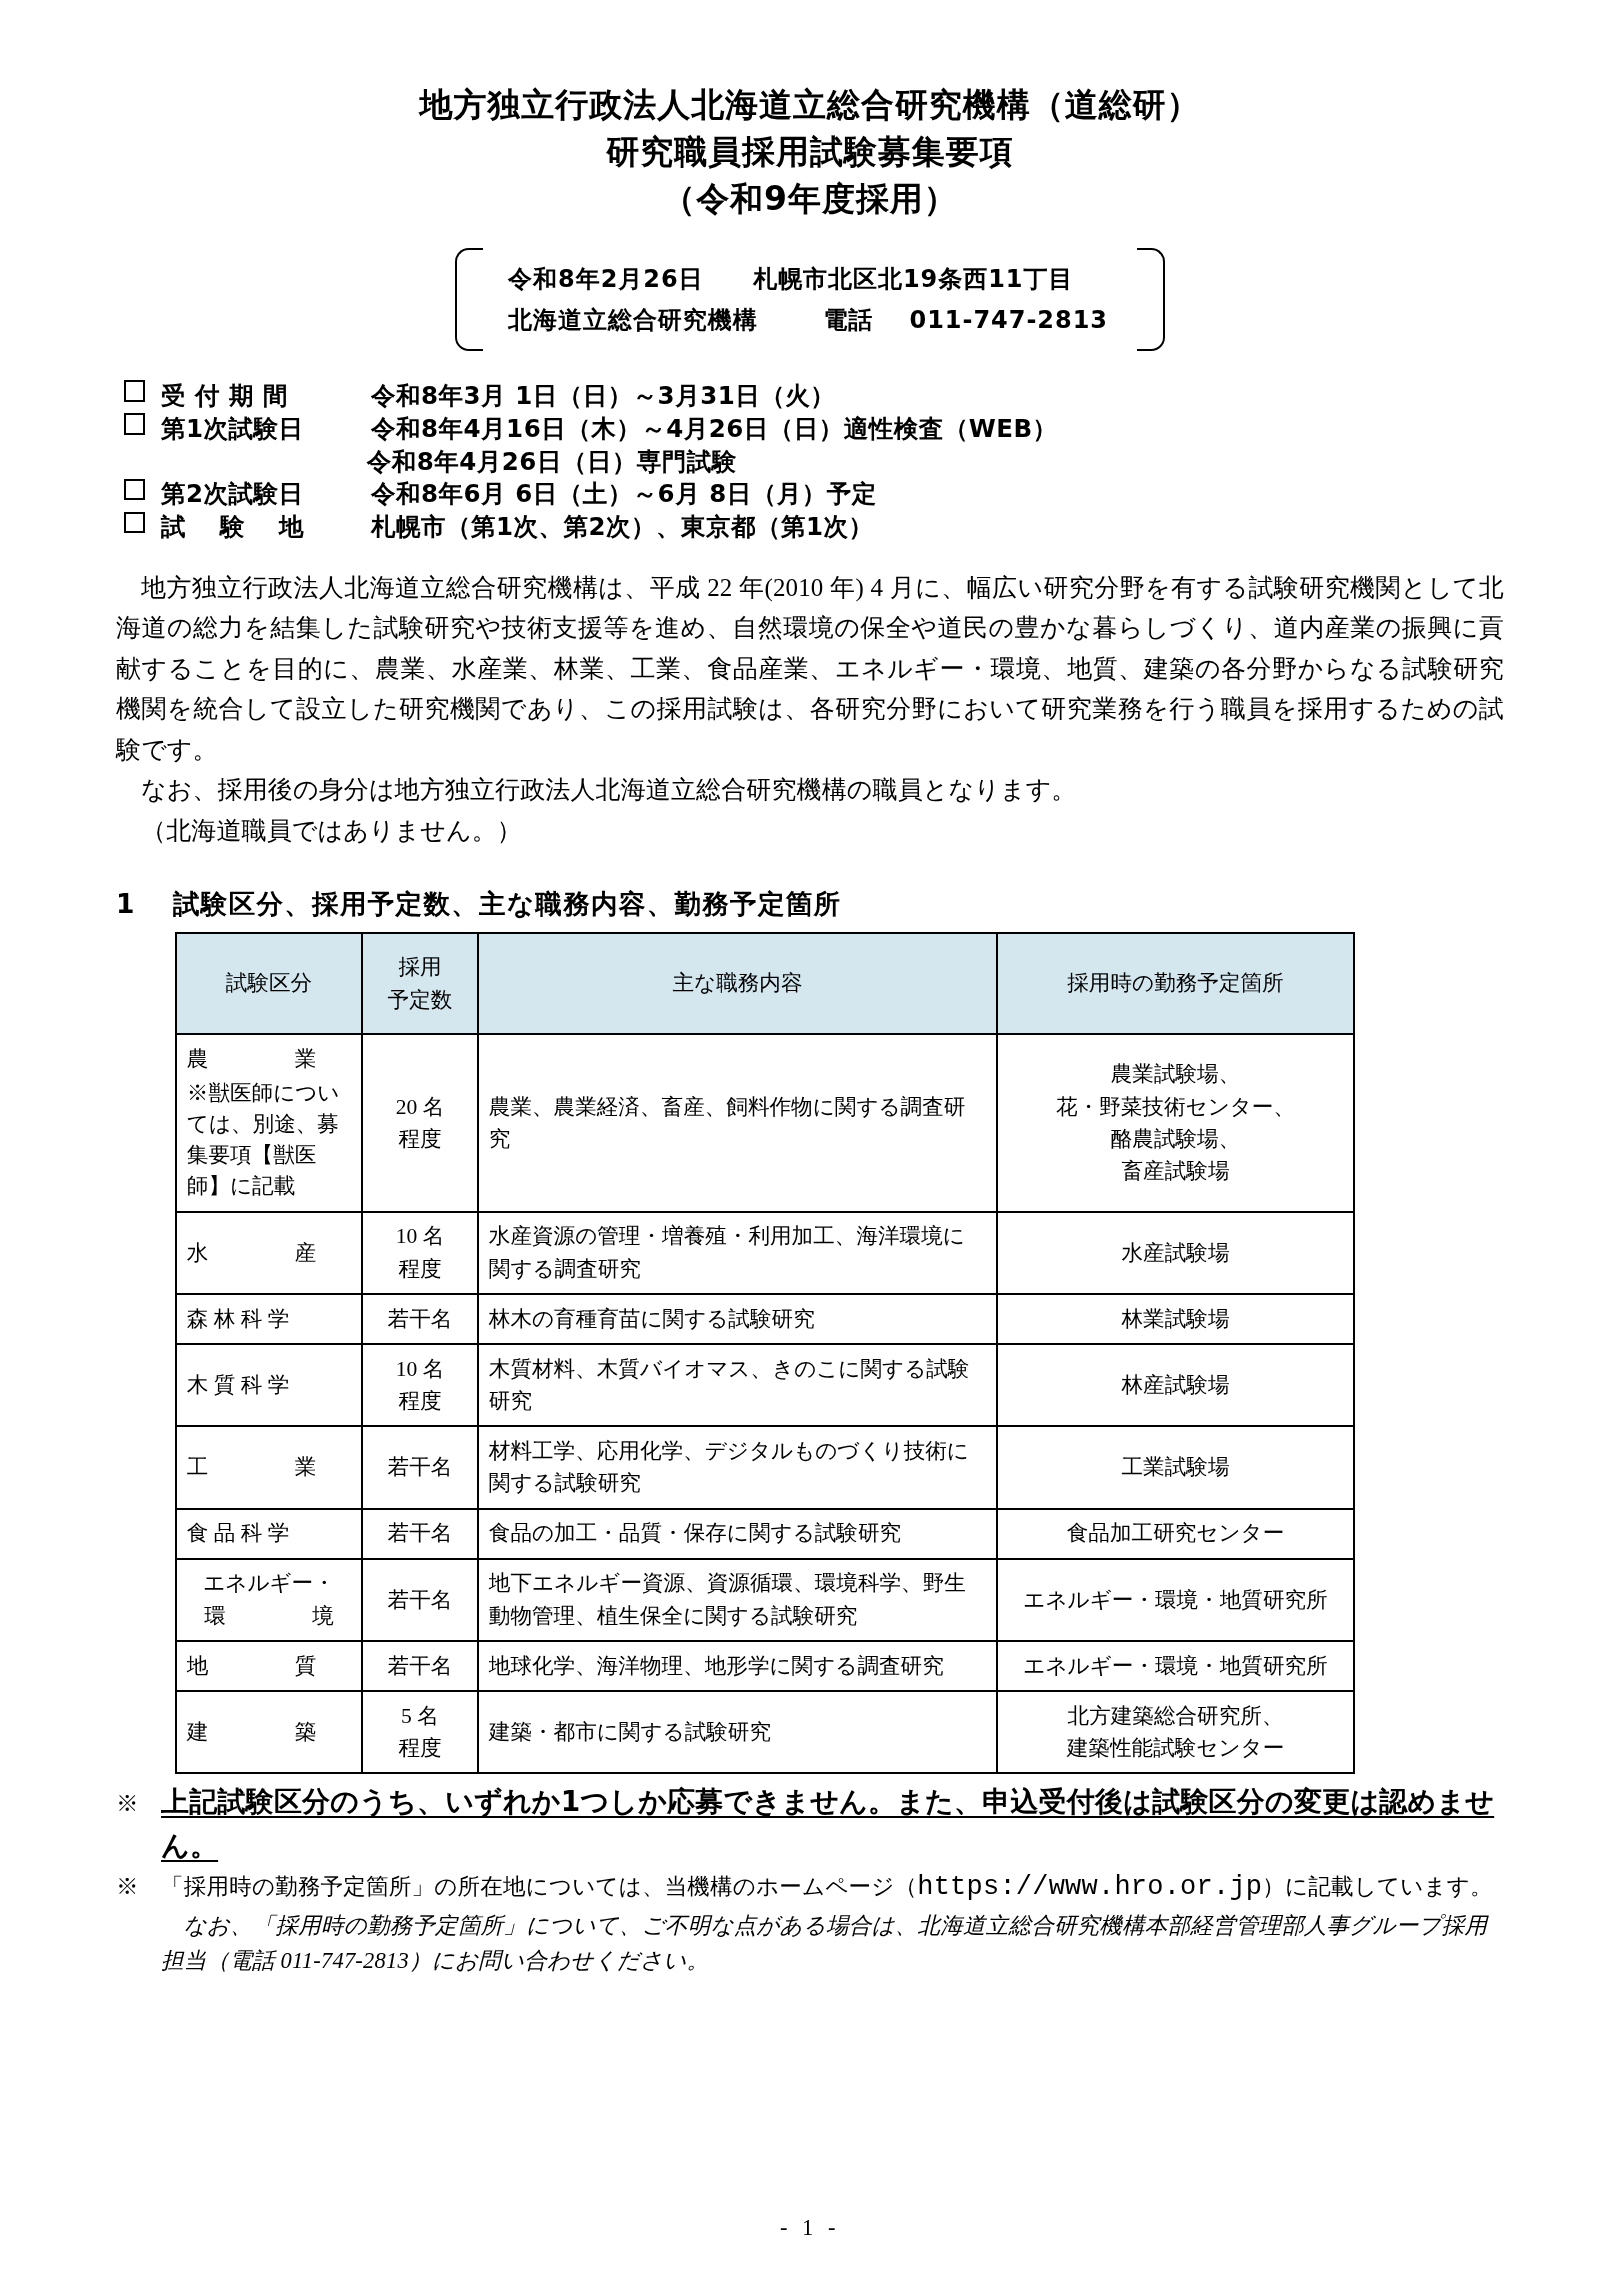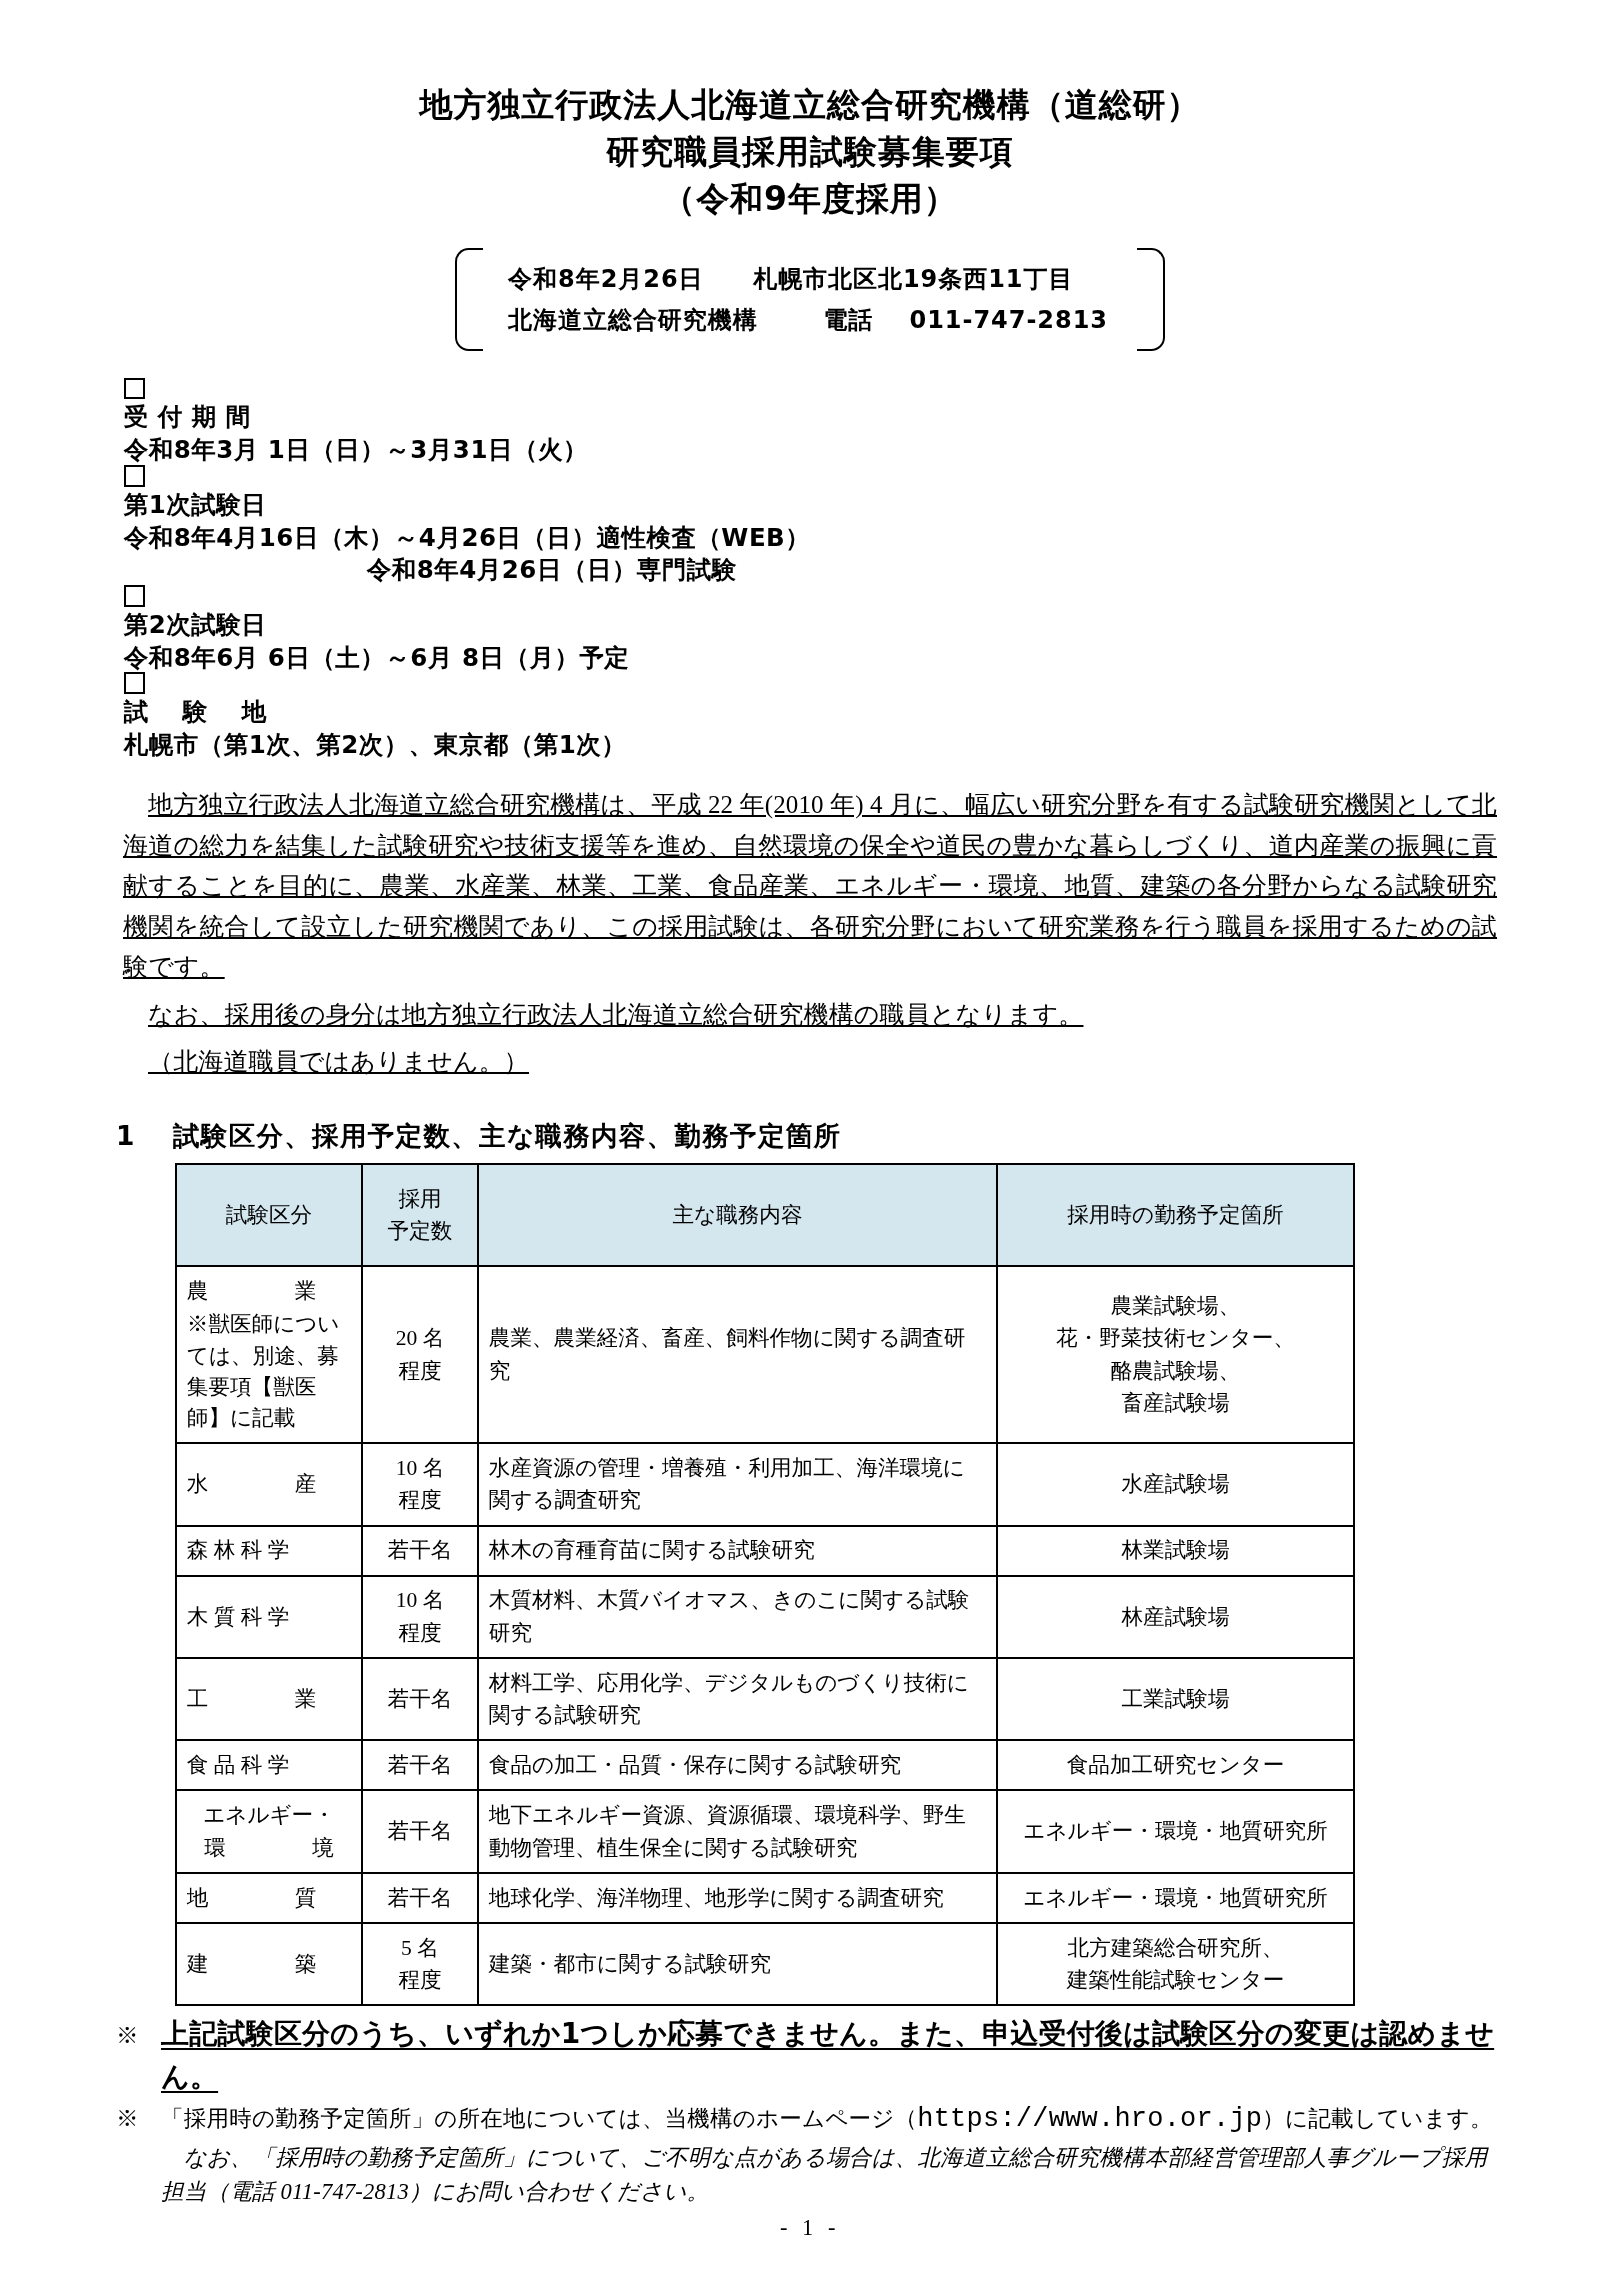--- a/index.html
+++ b/index.html
@@ -85,21 +85,20 @@
     font-family: "DejaVu Sans", "Liberation Sans", sans-serif;
     font-weight: bold;
     font-size: 24.5px;
     line-height: 1.34;
     letter-spacing: 0.02em;
   }
   .check-row {
     display: flex;
     align-items: baseline;
     white-space: nowrap;
-    flex-direction: column;
   }
   .cbox {
     display: inline-block;
     width: 17.6px;
     height: 17.6px;
     border: 2px solid #000;
     margin-right: 15.7px;
     flex: 0 0 auto;
     position: relative;
     top: -2px;
@@ -113,21 +112,21 @@
   .cb-indent { margin-left: 243px; }
 
   
   .para {
     margin-top: 23.5px;
     font-size: 25px;
     line-height: 1.62;
     letter-spacing: 0.005em;
     text-align: justify;
   }
-  .para p { margin: 7px; text-decoration: underline; }
+  .para p { margin: 0; }
   .para p.ind { text-indent: 1em; }
 
   
   .sec-head {
     margin-top: 35px;
     display: flex;
     align-items: baseline;
     font-family: "DejaVu Sans", "Liberation Sans", sans-serif;
     font-weight: bold;
     font-size: 26.5px;

